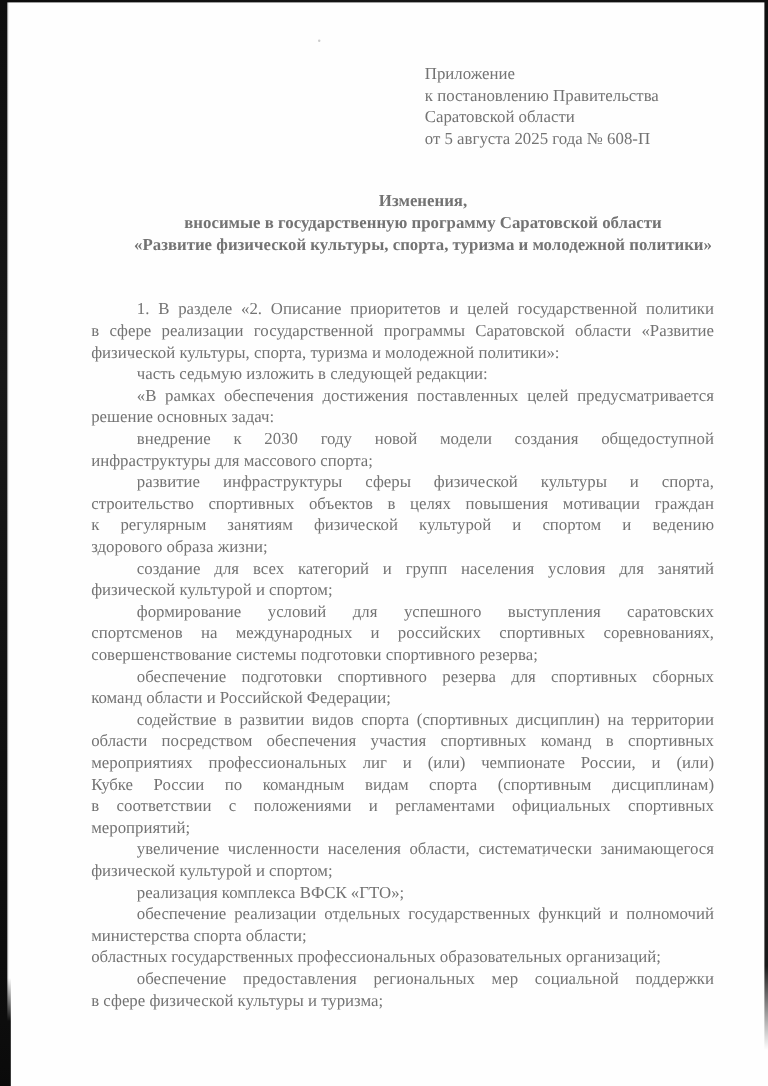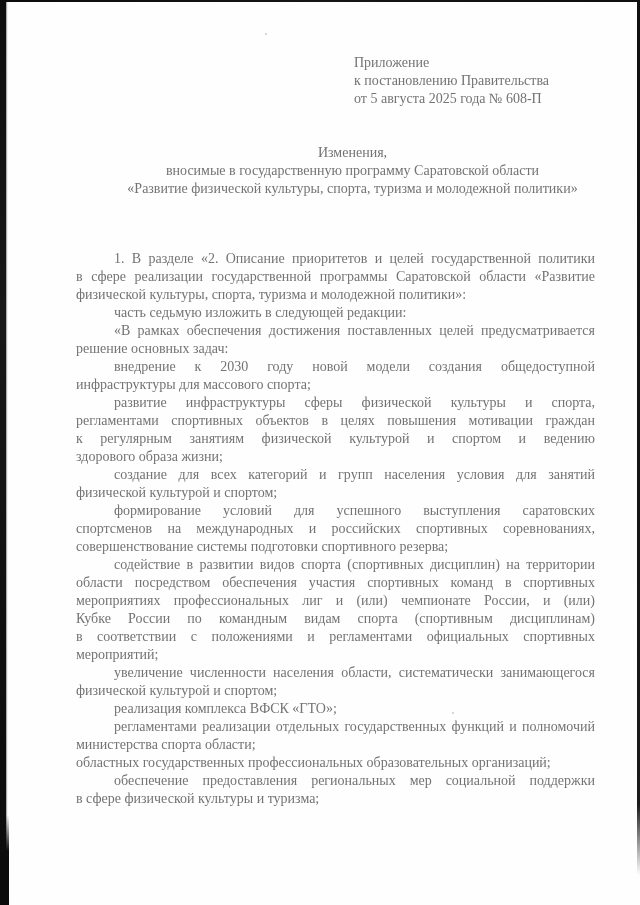--- a/index.html
+++ b/index.html
@@ -58,24 +58,24 @@
     line-height: 18px;
   }
   .annex-block .line {
     text-align: left;
     white-space: nowrap;
   }
   
   .title-block {
     position: absolute;
     left: 93px;
-    top: 144px;
+    top: 160px;
     width: 519px;
     font-size: 14px;
-    font-weight: normal;
+    font-weight: bold;
     line-height: 18px;
   }
   .title-block .line {
     text-align: center;
   }
   
   .body-block {
     position: absolute;
     left: 76px;
     top: 250px;
@@ -107,20 +107,21 @@
   <div class="edge-left-bottom"></div>
   <div class="edge-right"></div>
 
   <div class="speck" style="left:265px; top:33px; width:2px; height:2px;"></div>
   <div class="speck" style="left:108px; top:297px; width:2px; height:2px;"></div>
   <div class="speck" style="left:452px; top:712px; width:2px; height:2px;"></div>
 
   <div class="annex-block">
       <div class="line">Приложение</div>
       <div class="line">к постановлению Правительства</div>
+      <div class="line">Саратовской области</div>
       <div class="line">от 5 августа 2025 года № 608-П</div>
     </div>
 
   <div class="title-block">
       <div class="line">Изменения,</div>
       <div class="line">вносимые в государственную программу Саратовской области</div>
       <div class="line">«Развитие физической культуры, спорта, туризма и молодежной политики»</div>
     </div>
 
   <div class="body-block">
@@ -135,50 +136,54 @@
       <div class="paragraph">
         <div class="line first">«В рамках обеспечения достижения поставленных целей предусматривается</div>
         <div class="line last">решение основных задач:</div>
       </div>
       <div class="paragraph">
         <div class="line first">внедрение к 2030 году новой модели создания общедоступной</div>
         <div class="line last">инфраструктуры для массового спорта;</div>
       </div>
       <div class="paragraph">
         <div class="line first">развитие инфраструктуры сферы физической культуры и спорта,</div>
-        <div class="line">регламентами спортивных объектов в целях повышения мотивации граждан</div>
+        <div class="line">строительство спортивных объектов в целях повышения мотивации граждан</div>
         <div class="line">к регулярным занятиям физической культурой и спортом и ведению</div>
         <div class="line last">здорового образа жизни;</div>
       </div>
       <div class="paragraph">
         <div class="line first">создание для всех категорий и групп населения условия для занятий</div>
         <div class="line last">физической культурой и спортом;</div>
       </div>
       <div class="paragraph">
         <div class="line first">формирование условий для успешного выступления саратовских</div>
         <div class="line">спортсменов на международных и российских спортивных соревнованиях,</div>
         <div class="line last">совершенствование системы подготовки спортивного резерва;</div>
+      </div>
+      <div class="paragraph">
+        <div class="line first">обеспечение подготовки спортивного резерва для спортивных сборных</div>
+        <div class="line last">команд области и Российской Федерации;</div>
       </div>
       <div class="paragraph">
         <div class="line first">содействие в развитии видов спорта (спортивных дисциплин) на территории</div>
         <div class="line">области посредством обеспечения участия спортивных команд в спортивных</div>
         <div class="line">мероприятиях профессиональных лиг и (или) чемпионате России, и (или)</div>
         <div class="line">Кубке России по командным видам спорта (спортивным дисциплинам)</div>
         <div class="line">в соответствии с положениями и регламентами официальных спортивных</div>
         <div class="line last">мероприятий;</div>
       </div>
       <div class="paragraph">
         <div class="line first">увеличение численности населения области, систематически занимающегося</div>
         <div class="line last">физической культурой и спортом;</div>
       </div>
       <div class="paragraph">
         <div class="line first last">реализация комплекса ВФСК «ГТО»;</div>
       </div>
       <div class="paragraph">
-        <div class="line first">регламентами реализации отдельных государственных функций и полномочий</div>
+        <div class="line first">обеспечение реализации отдельных государственных функций и полномочий</div>
         <div class="line last">министерства спорта области;</div>
       </div>
       <div class="paragraph">
         <div class="line last">областных государственных профессиональных образовательных организаций;</div>
       </div>
       <div class="paragraph">
         <div class="line first">обеспечение предоставления региональных мер социальной поддержки</div>
         <div class="line last">в сфере физической культуры и туризма;</div>
       </div>
     </div>

